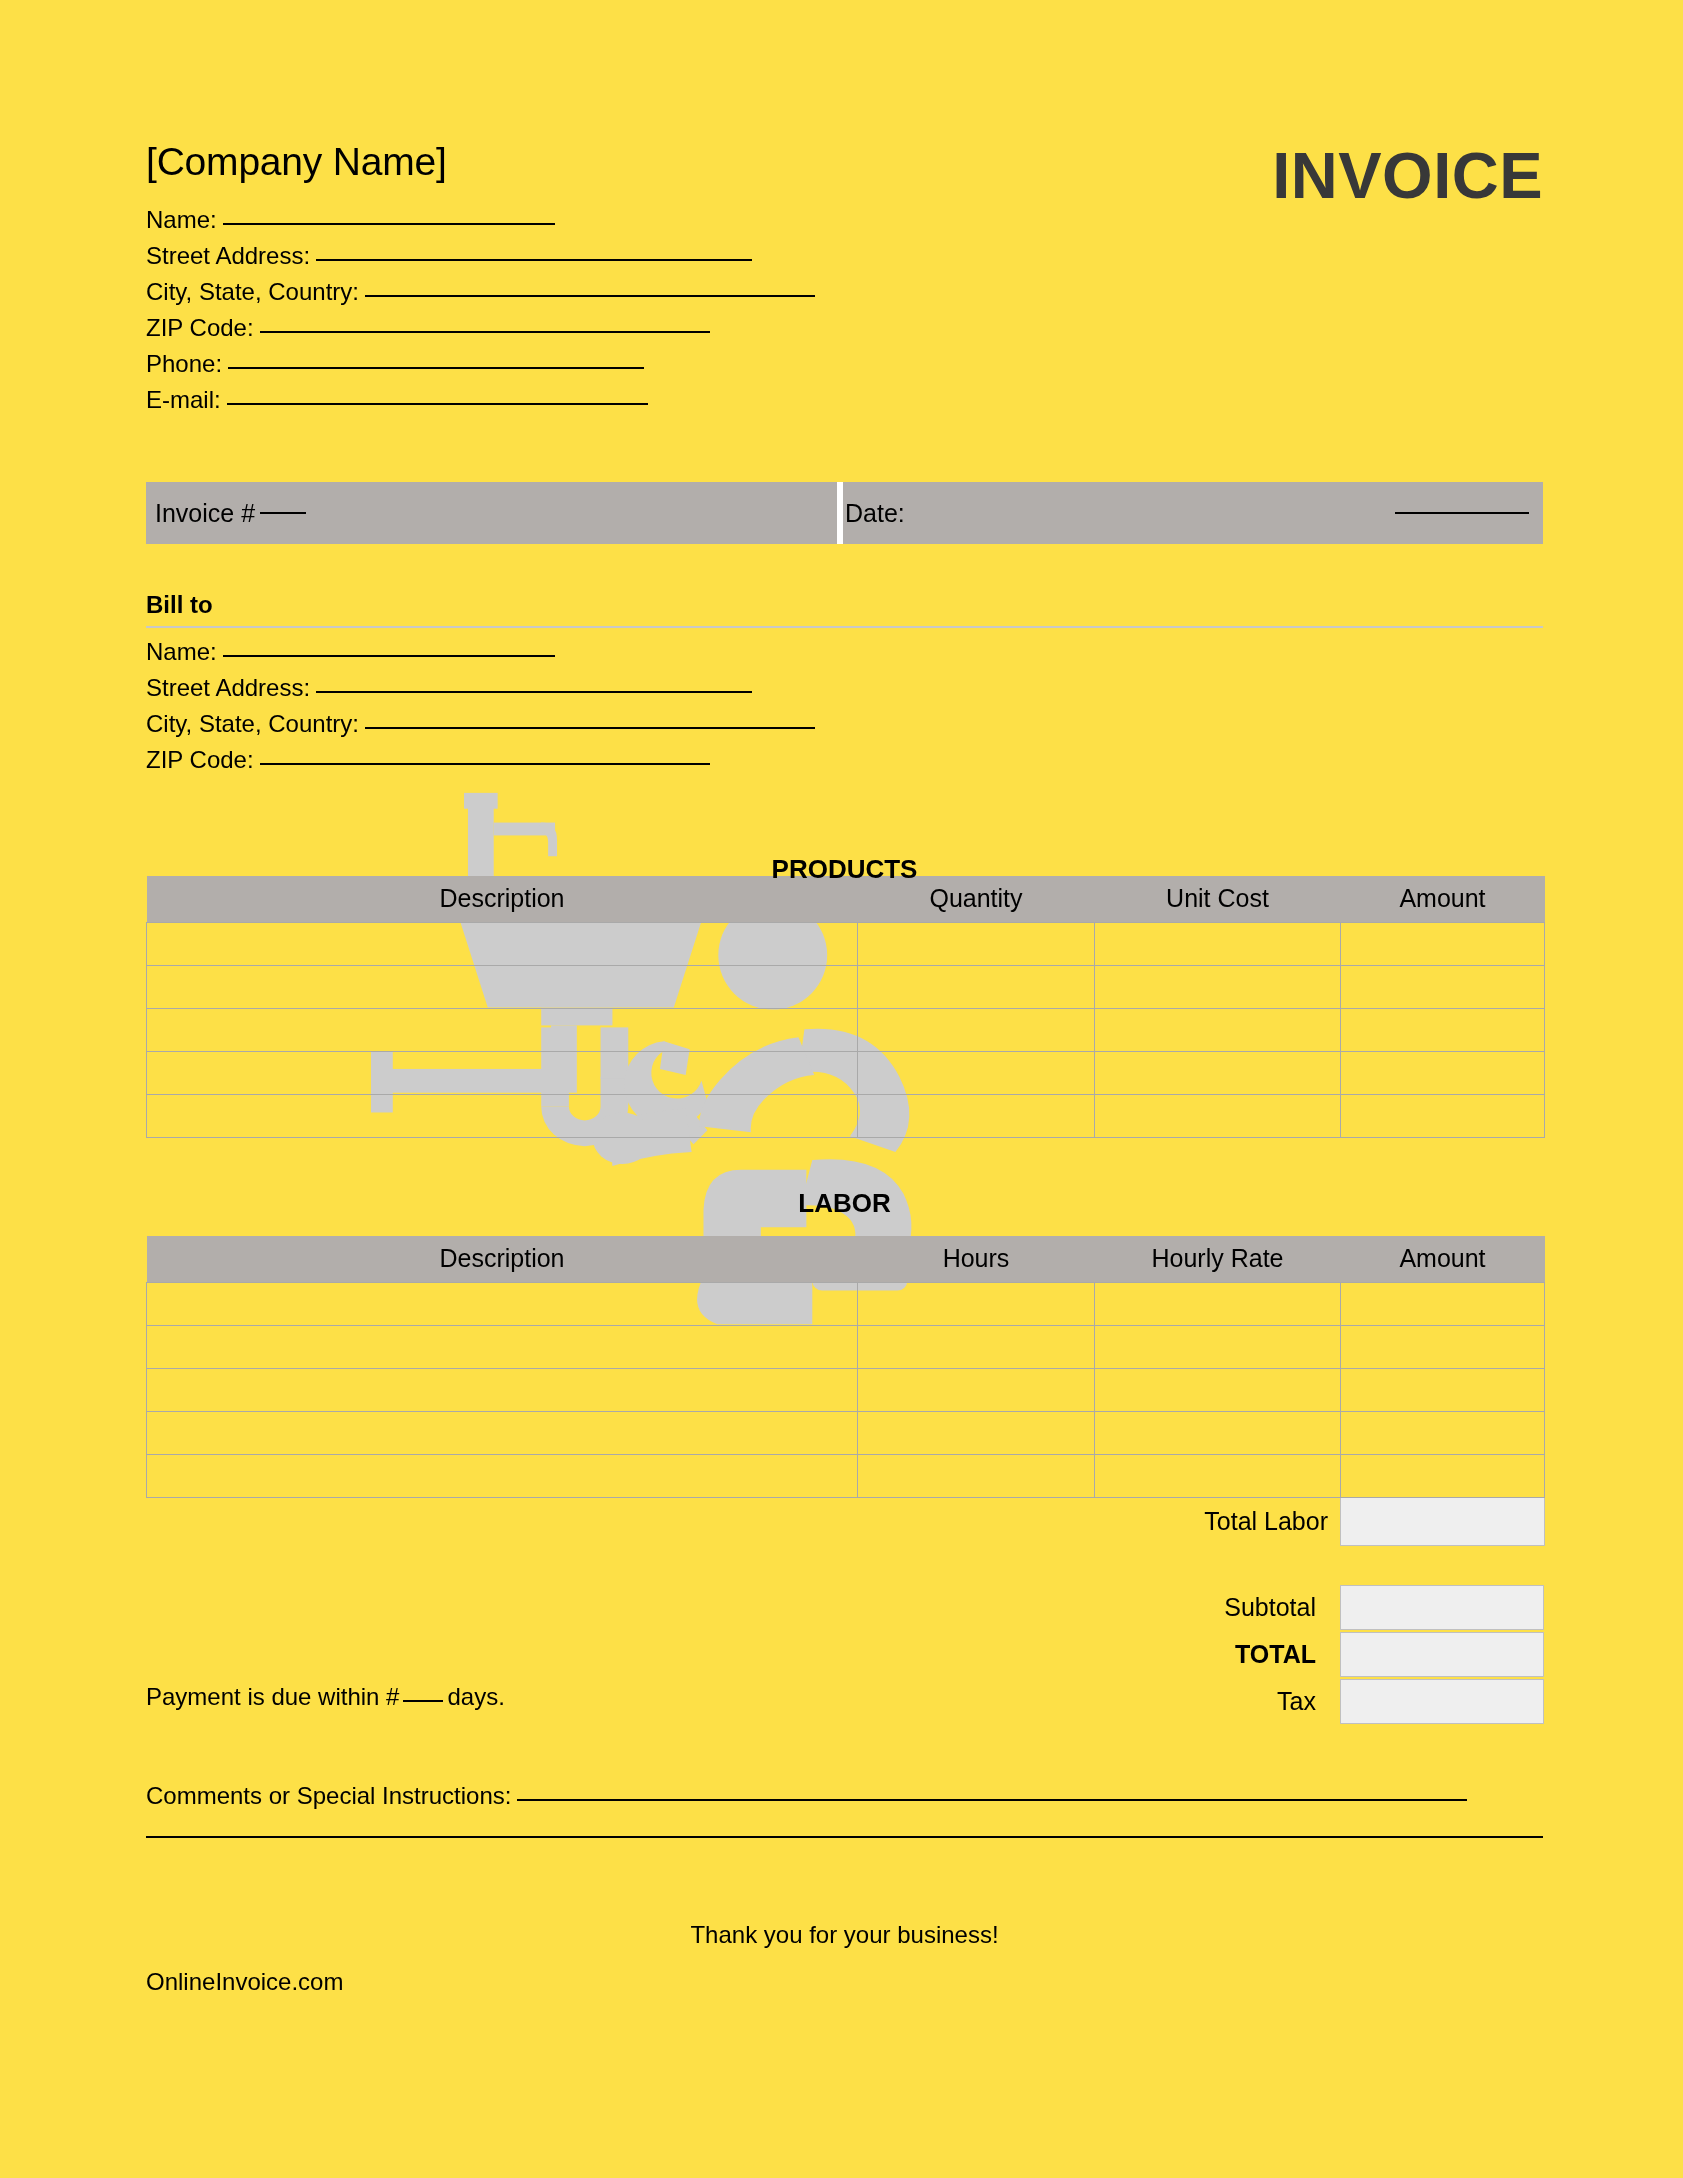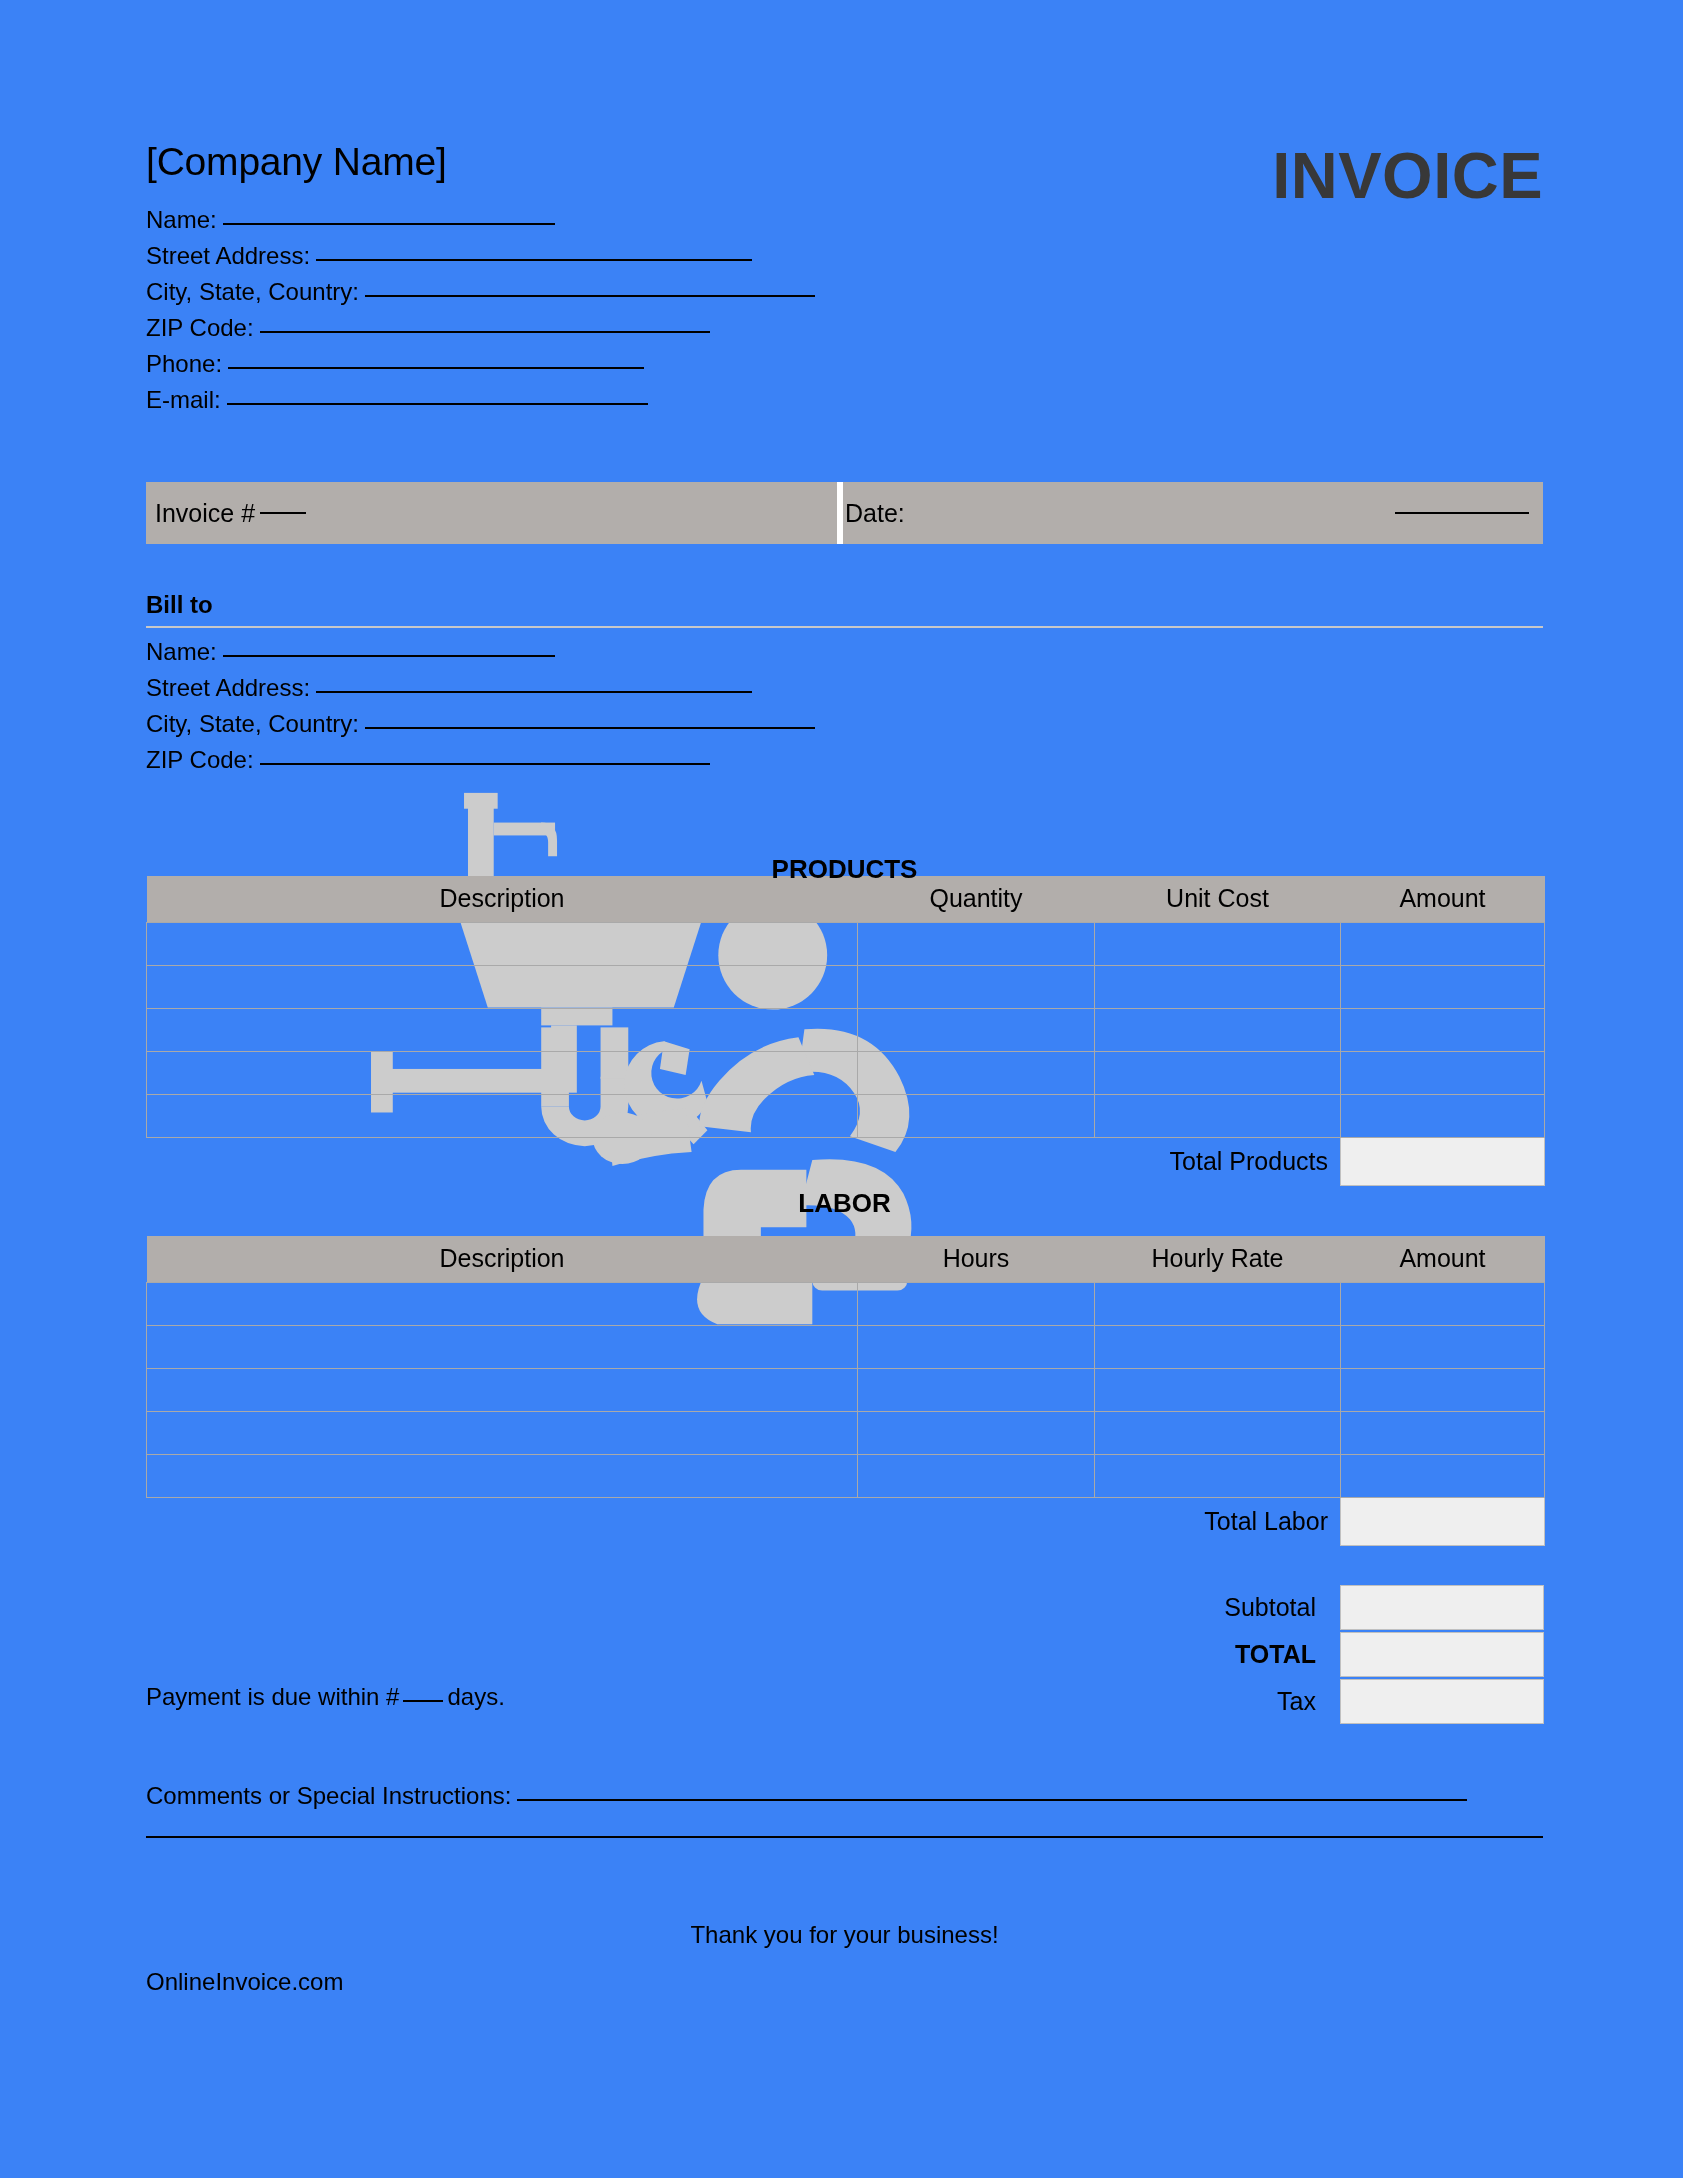--- a/index.html
+++ b/index.html
@@ -16,21 +16,21 @@
     position: relative;
     overflow: hidden;
   }
 
   
   .page {
     position: absolute;
     left: 0; top: 0;
     width: 1683px;
     height: 2178px;
-    background: #3b82f6;
+    background: #fde047;
   }
 
   
   .content {
     position: absolute;
     left: 146px;
     top: 0;
     width: 1397px;
     height: 2178px;
   }
@@ -507,25 +507,20 @@
           <td class="cell"></td>
           <td class="cell"></td>
           <td class="cell"></td>
           <td class="cell"></td>
         </tr>
         <tr>
           <td class="cell"></td>
           <td class="cell"></td>
           <td class="cell"></td>
           <td class="cell"></td>
-        </tr>
-        <tr>
-          <td class="blank-cell"></td>
-          <td class="total-label" colspan="2">Total Products</td>
-          <td class="total-box"></td>
         </tr>
       </tbody>
     </table>
 
     <div class="section-title" id="labor-title">LABOR</div>
 
     <table class="itable" id="labor-table">
       <colgroup>
         <col class="w-desc">
           <col class="w-qty">

